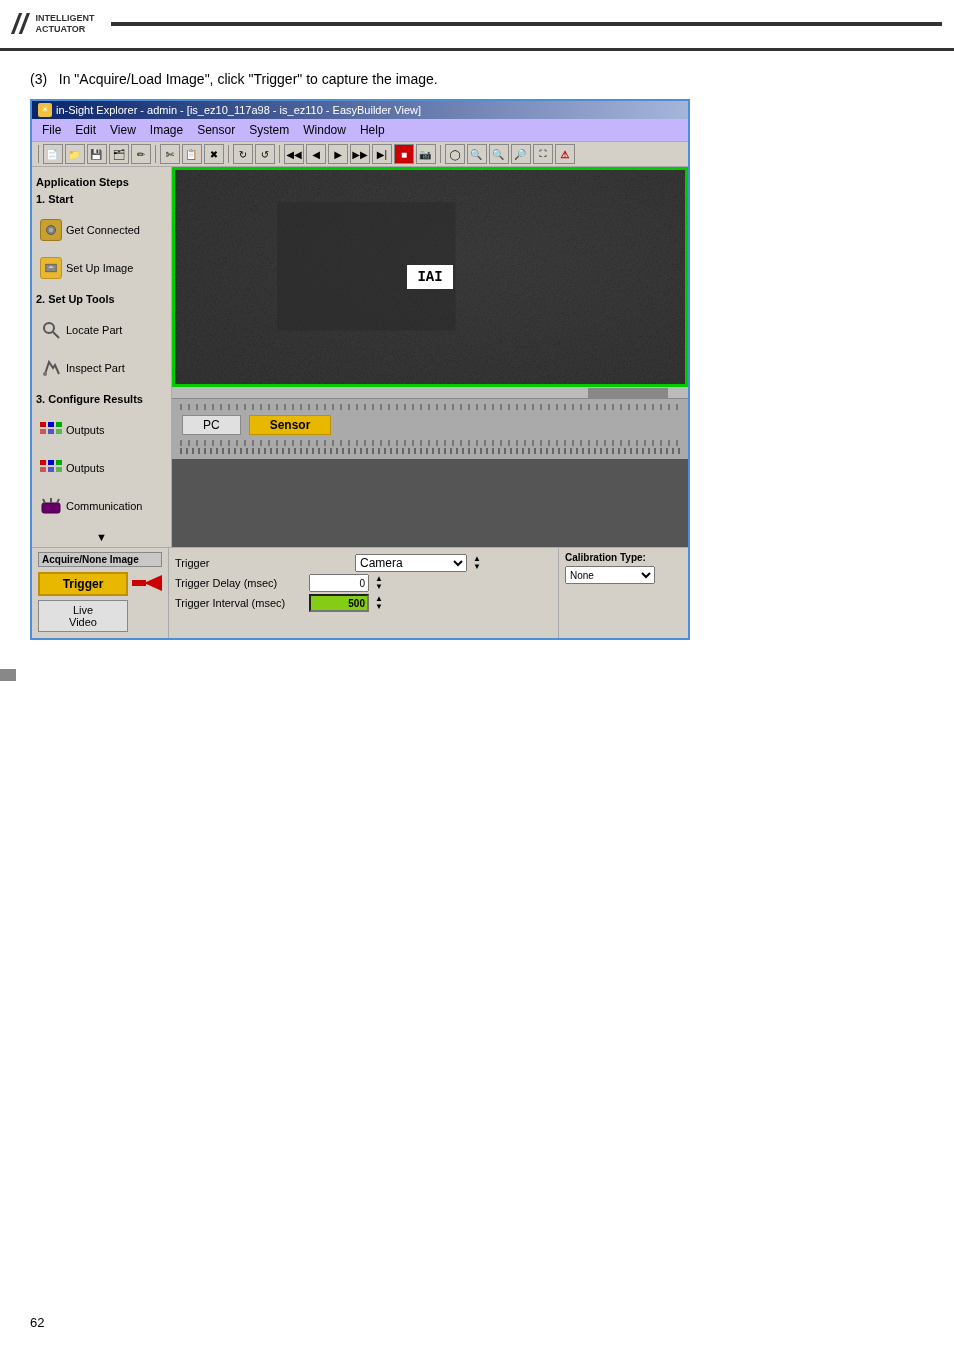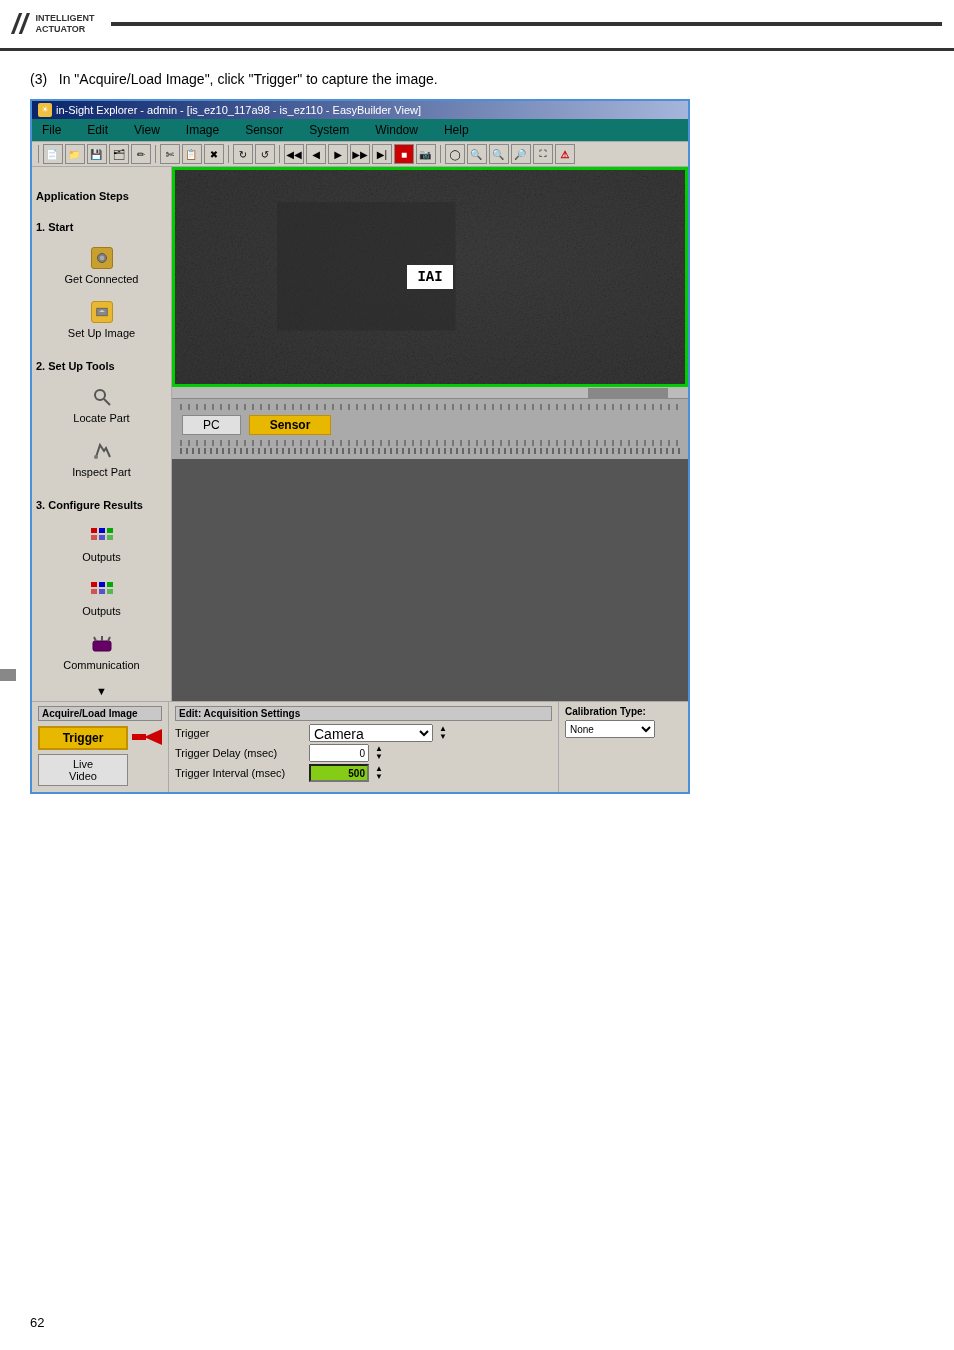--- a/index.html
+++ b/index.html
@@ -77,23 +77,23 @@
       background: #f0c040;
       border-radius: 2px;
       display: inline-block;
       font-size: 8px;
       text-align: center;
       line-height: 14px;
     }
 
     
     .menu-bar {
-      background: #0f766e;
-      display: flex;
-      gap: 14px;
+      background: #c4b5fd;
+      display: flex;
+      gap: 2px;
       padding: 2px 4px;
       font-size: 12px;
       border-bottom: 1px solid #aaa;
     }
     .menu-item {
       padding: 2px 6px;
       cursor: pointer;
     }
 
     
@@ -135,37 +135,36 @@
       width: 140px;
       background: #d4d0c8;
       border-right: 1px solid #aaa;
       padding: 4px;
       font-size: 11px;
     }
 
     .section-header {
       font-weight: bold;
       font-size: 11px;
-      margin: 19px 0 2px 0;
+      margin: 5px 0 2px 0;
       color: #000;
     }
 
     .step-btn {
       display: flex;
       align-items: center;
       gap: 4px;
       padding: 2px 4px;
       margin: 12px 0;
       background: #d4d0c8;
       border: none;
       cursor: pointer;
       width: 100%;
       text-align: left;
       font-size: 11px;
-      flex-direction: column;
     }
 
     .step-btn-icon {
       width: 22px;
       height: 22px;
       display: flex;
       align-items: center;
       justify-content: center;
       flex-shrink: 0;
     }
@@ -304,23 +303,24 @@
       align-items: center;
       margin: 2px 0;
       font-size: 11px;
       gap: 4px;
     }
     .form-label {
       min-width: 130px;
       font-size: 11px;
     }
     .form-select {
-      width: 124px;
-      font-size: 14px;
+      width: 112px;
+      font-size: 12px;
       height: 18px;
+      margin-left: 46px;
     }
     .form-input {
       width: 60px;
       font-size: 10px;
       height: 18px;
       text-align: right;
       padding-right: 2px;
     }
 
     .calib-panel {
@@ -544,38 +544,37 @@
           <div class="dotted-pattern" style="background-image: repeating-linear-gradient(90deg, #666 0px, #666 2px, transparent 2px, transparent 6px); margin-top:2px;"></div>
         </div>
 
       </div>
 
     </div>
 
     <div class="bottom-section">
 
       <div class="acquire-panel">
-        <div class="acquire-panel-title">Acquire/Load Image</div>
+        <div class="acquire-panel-title">Acquire/None Image</div>
 
         <div style="display:flex; align-items:center; gap:4px;">
           <button class="trigger-btn">Trigger</button>
 
           <div style="display:inline-block;">
             <svg width="30" height="16" viewBox="0 0 30 16">
               <polygon points="30,0 12,8 30,16" fill="#cc0000"></polygon>
               <rect x="0" y="5" width="14" height="6" fill="#cc0000"></rect>
             </svg>
           </div>
         </div>
 
         <button class="live-video-btn">Live Video</button>
       </div>
 
       <div class="edit-panel">
-        <div class="edit-panel-title">Edit: Acquisition Settings</div>
 
         <div class="form-row">
           <span class="form-label">Trigger</span>
           <select class="form-select">
             <option>Camera</option>
           </select>
           <div style="display:flex; flex-direction:column; margin-left:2px;">
             <div style="font-size:8px; line-height:8px; cursor:pointer;">▲</div>
             <div style="font-size:8px; line-height:8px; cursor:pointer;">▼</div>
           </div>

